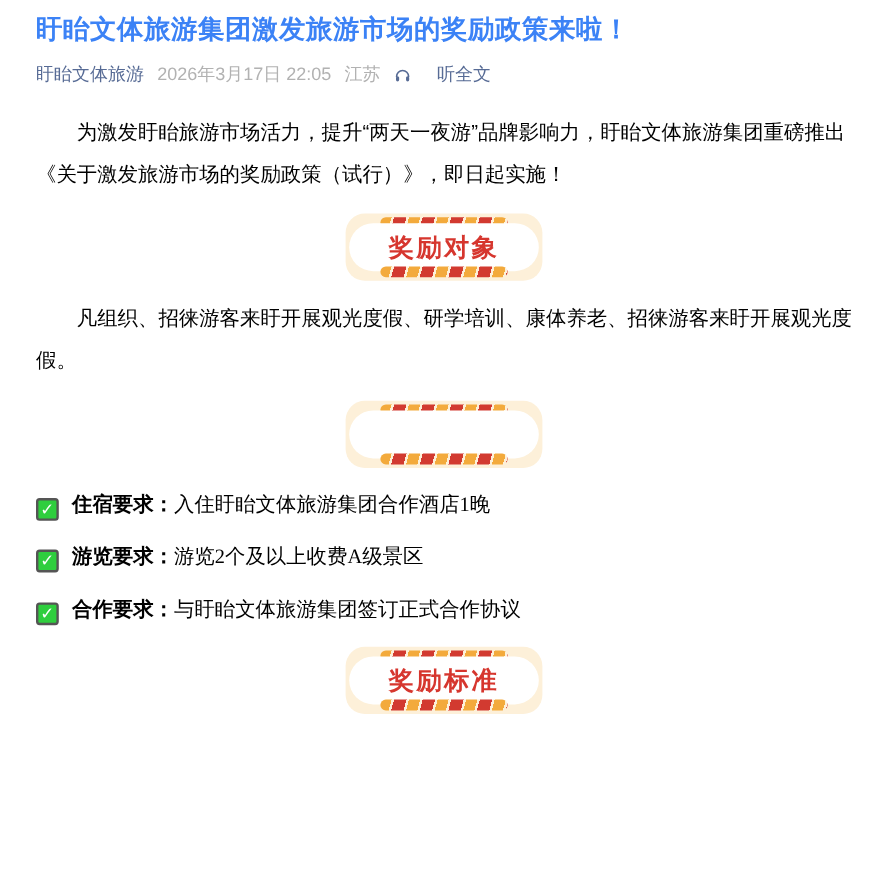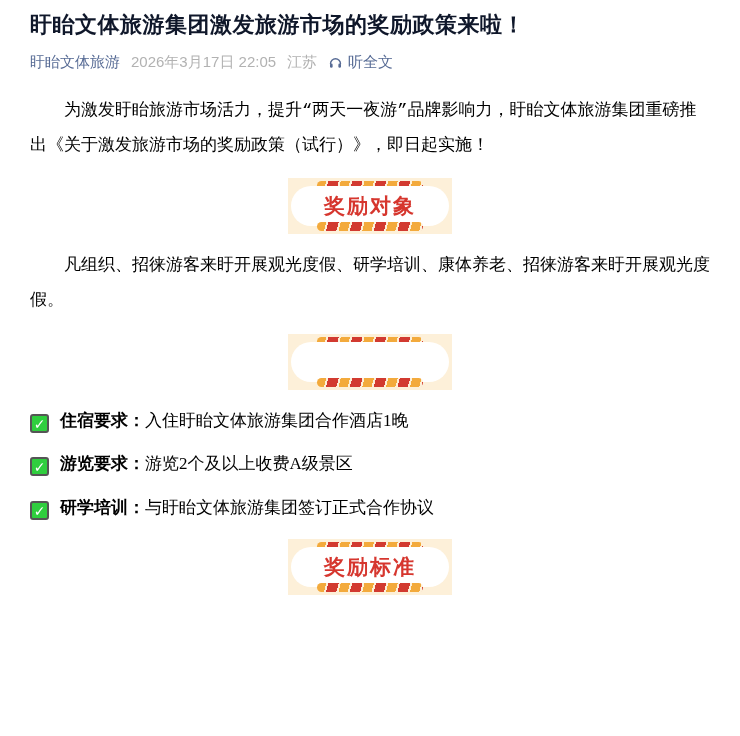--- a/index.html
+++ b/index.html
@@ -14,40 +14,40 @@
   }
   *{box-sizing:border-box;}
   html,body{margin:0;padding:0;}
   body{
     width:740px;height:736px;overflow:hidden;background:#ffffff;
     font-family:"Liberation Sans",sans-serif;color:var(--text_black);
   }
   .article{padding:10px 30px 0 30px;}
   .title{
     font-size:22px;font-weight:bold;line-height:1.35;margin:0 0 13px 0;
-    color:#0f172a;letter-spacing:0.5px;
+    color:#3b82f6;letter-spacing:0.5px;
   }
   .meta{
     display:flex;align-items:flex-start;gap:11px;
     font-size:15px;color:var(--meta_gray);margin-bottom:22px;
   }
   .meta .account{color:var(--link_blue);cursor:pointer;}
   .listen{
-    display:flex;align-items:center;gap:5px;color:var(--link_blue);cursor:pointer;
+    display:flex;align-items:center;gap:21px;color:var(--link_blue);cursor:pointer;
   }
   .listen svg{display:block;}
   p.body-p{
-    font-family:Liberation Mono, monospace;
+    font-family:Liberation Sans, sans-serif;
     font-size:17px;line-height:2.05;color:#000;
     margin:0 0;text-indent:2em;
   }
   
   .badge{
     position:relative;width:164px;height:56px;margin:15px auto;
-    background:var(--badge_bg);border-radius:0;
+    background:var(--badge_bg);border-radius:16px;
     display:flex;align-items:center;justify-content:center;
   }
   .badge .pill{
     position:absolute;left:3px;right:3px;top:8px;bottom:8px;
     background:#ffffff;border-radius:22px;
   }
   .badge .dash{
     position:absolute;left:50%;transform:translateX(-50%);
     width:106px;height:9px;border-radius:5px;
     background:repeating-linear-gradient(105deg,
@@ -110,21 +110,21 @@
   </div>
 
   <div class="section">
     <div class="badge">
       <span class="dash top"></span>
       <span class="pill"></span>
       <span class="dash bottom"></span>
     </div>
     <p class="check-item"><span class="checkbox">✓</span><b>住宿要求：</b><span>入住盱眙文体旅游集团合作酒店1晚</span></p>
     <p class="check-item"><span class="checkbox">✓</span><b>游览要求：</b><span>游览2个及以上收费A级景区</span></p>
-    <p class="check-item"><span class="checkbox">✓</span><b>研学培训：</b><span>与盱眙文体旅游集团签订正式合作协议</span></p>
+    <p class="check-item"><span class="checkbox">✓</span><b>合作要求：</b><span>与盱眙文体旅游集团签订正式合作协议</span></p>
   </div>
 
   <div class="section">
     <div class="badge">
       <span class="dash top"></span>
       <span class="pill"></span>
       <span class="label">奖励标准</span>
       <span class="dash bottom"></span>
     </div>
     <p class="check-item"></p>

